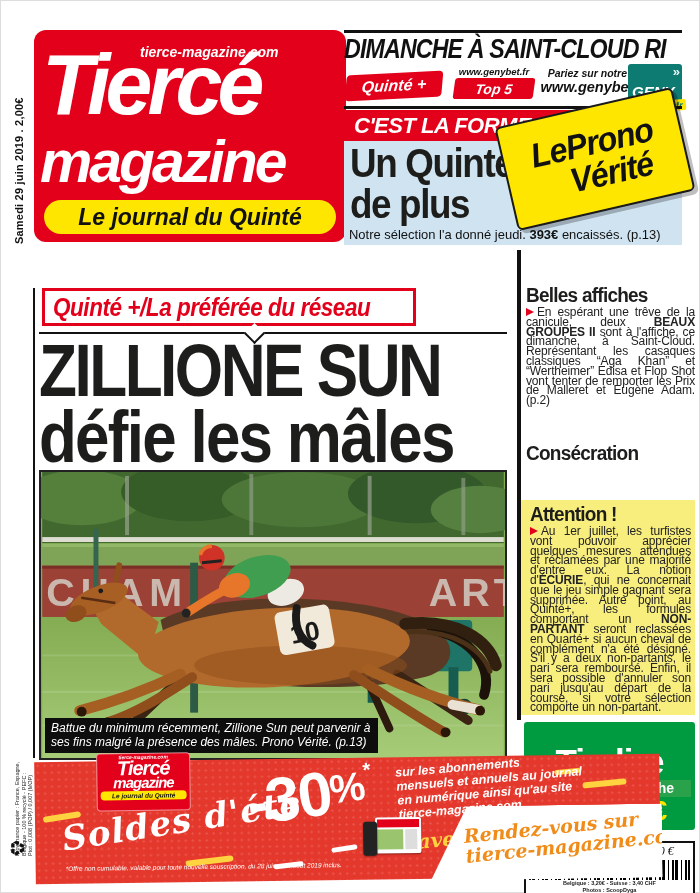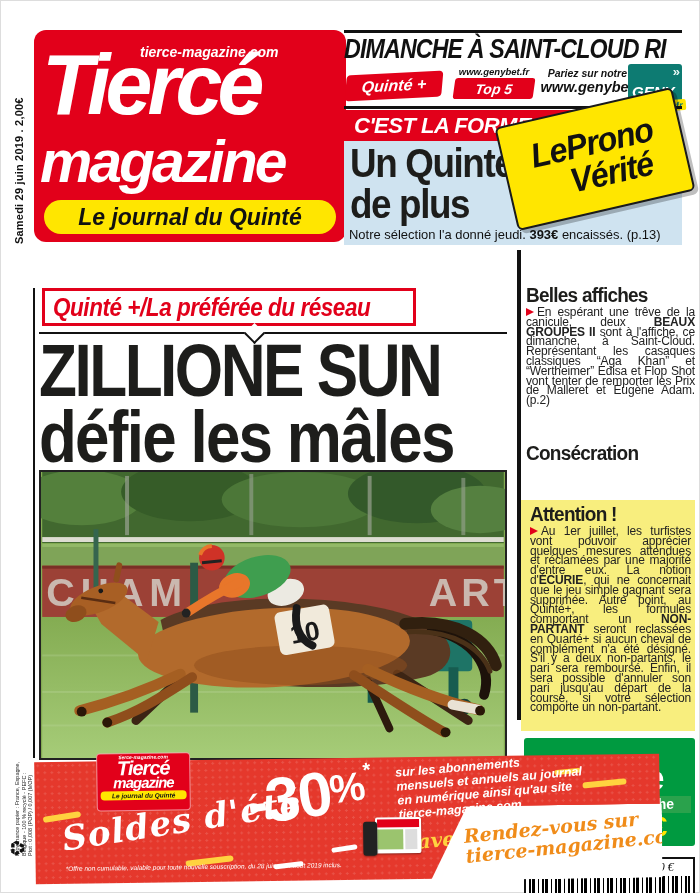--- a/index.html
+++ b/index.html
@@ -79,21 +79,21 @@
   .sidebar{left:517px;top:248px;width:178px;height:500px;}
   .sb-divider{position:absolute;left:0;top:2px;width:4px;height:470px;background:#111;}
   .sb-content{position:absolute;left:9px;top:0;width:169px;}
   .sb-title{font-size:20px;line-height:22px;font-weight:bold;color:#1d1d1b;letter-spacing:-.8px;
             transform:scaleX(.95);transform-origin:left;white-space:nowrap;}
   .sb-body{margin-top:2px;font-size:12px;line-height:9.8px;color:#222;text-align:justify;letter-spacing:-.15px;}
   .sb-body .b{font-weight:bold;}
   .arrow-icon{display:inline-block;width:0;height:0;border-top:4px solid transparent;border-bottom:4px solid transparent;
               border-left:8px solid #e2001a;margin-right:3px;}
   .sec{margin-bottom:7px;margin-top:36px;}
-  .sec.attention{background:#f8ee7e;margin-left:-5px;padding:3px 4px 18px 9px;}
+  .sec.attention{background:#f8ee7e;margin-left:-5px;padding:3px 4px 2px 9px;}
   .tirelire{margin-left:-2px;margin-top:4px;background:#009a40;border-radius:3px;text-align:center;padding:3px 0 5px;}
   .tl-title{font-size:35px;line-height:34px;font-weight:bold;color:#fff;letter-spacing:-1px;margin-top:20px;}
   .tl-sub{margin:1px 4px;background:#2aa24c;color:#fff;font-weight:bold;font-size:14px;line-height:17px;}
   .tl-amount{font-size:27px;line-height:27px;font-weight:bold;color:#ffe600;letter-spacing:.5px;}
   .bc{margin-left:-2px;margin-top:11px;border:2px solid #111;background:#fff;padding:1px 3px 2px;text-align:center;}
   .bc-price{font-family:"Liberation Serif",serif;font-style:italic;font-size:12px;color:#111;}
   .bc-bars{margin-top:1px;height:20px;background:repeating-linear-gradient(90deg,#000 0 2px,#fff 2px 3px,#000 3px 6px,#fff 6px 9px,#000 9px 10px,#fff 10px 13px);}
   .bc-info{font-size:5.5px;line-height:6.5px;font-weight:bold;color:#222;}
 
   
@@ -273,20 +273,24 @@
           <ellipse cx="247" cy="122" rx="19" ry="13" fill="#eceae2" transform="rotate(-20 247 122)"></ellipse>
           <ellipse cx="218" cy="106" rx="35" ry="20" fill="#3f9e4f" transform="rotate(-18 218 106)"></ellipse>
           <ellipse cx="195" cy="115" rx="16" ry="12" fill="#e8762a" transform="rotate(-18 195 115)"></ellipse>
           <path d="M200 112 C175 124 160 134 148 142" stroke="#e8762a" stroke-width="9" fill="none" stroke-linecap="round"></path>
           <circle cx="146" cy="143" r="4.5" fill="#222"></circle>
           <circle cx="172" cy="87" r="13" fill="#cf3227"></circle>
           <path d="M160 84 a13 13 0 0 1 12 -9" stroke="#e8762a" stroke-width="4" fill="none"></path>
           <path d="M162 92 L182 90" stroke="#222" stroke-width="3"></path>
         </g>
       </svg>
+      <div class="caption">
+        <div>Battue du minimum récemment, Zillione Sun peut parvenir à</div>
+        <div>ses fins malgré la présence des mâles. Prono Vérité. (p.13)</div>
+      </div>
     </div>
   </div>
 
   <div class="abs sidebar">
     <div class="sb-divider"></div>
     <div class="sb-content">
 
       <div class="sec">
         <div class="sb-title">Belles affiches</div>
         <div class="sb-body"><span class="arrow-icon"></span><span>En espérant une trêve de la canicule, deux </span><span class="b">BEAUX GROUPES II</span><span> sont à l'affiche, ce dimanche, à Saint-Cloud. Représentant les casaques classiques “Aga Khan” et “Wertheimer” Edisa et Flop Shot vont tenter de remporter les Prix de Malleret et Eugène Adam. (p.2)</span></div>

